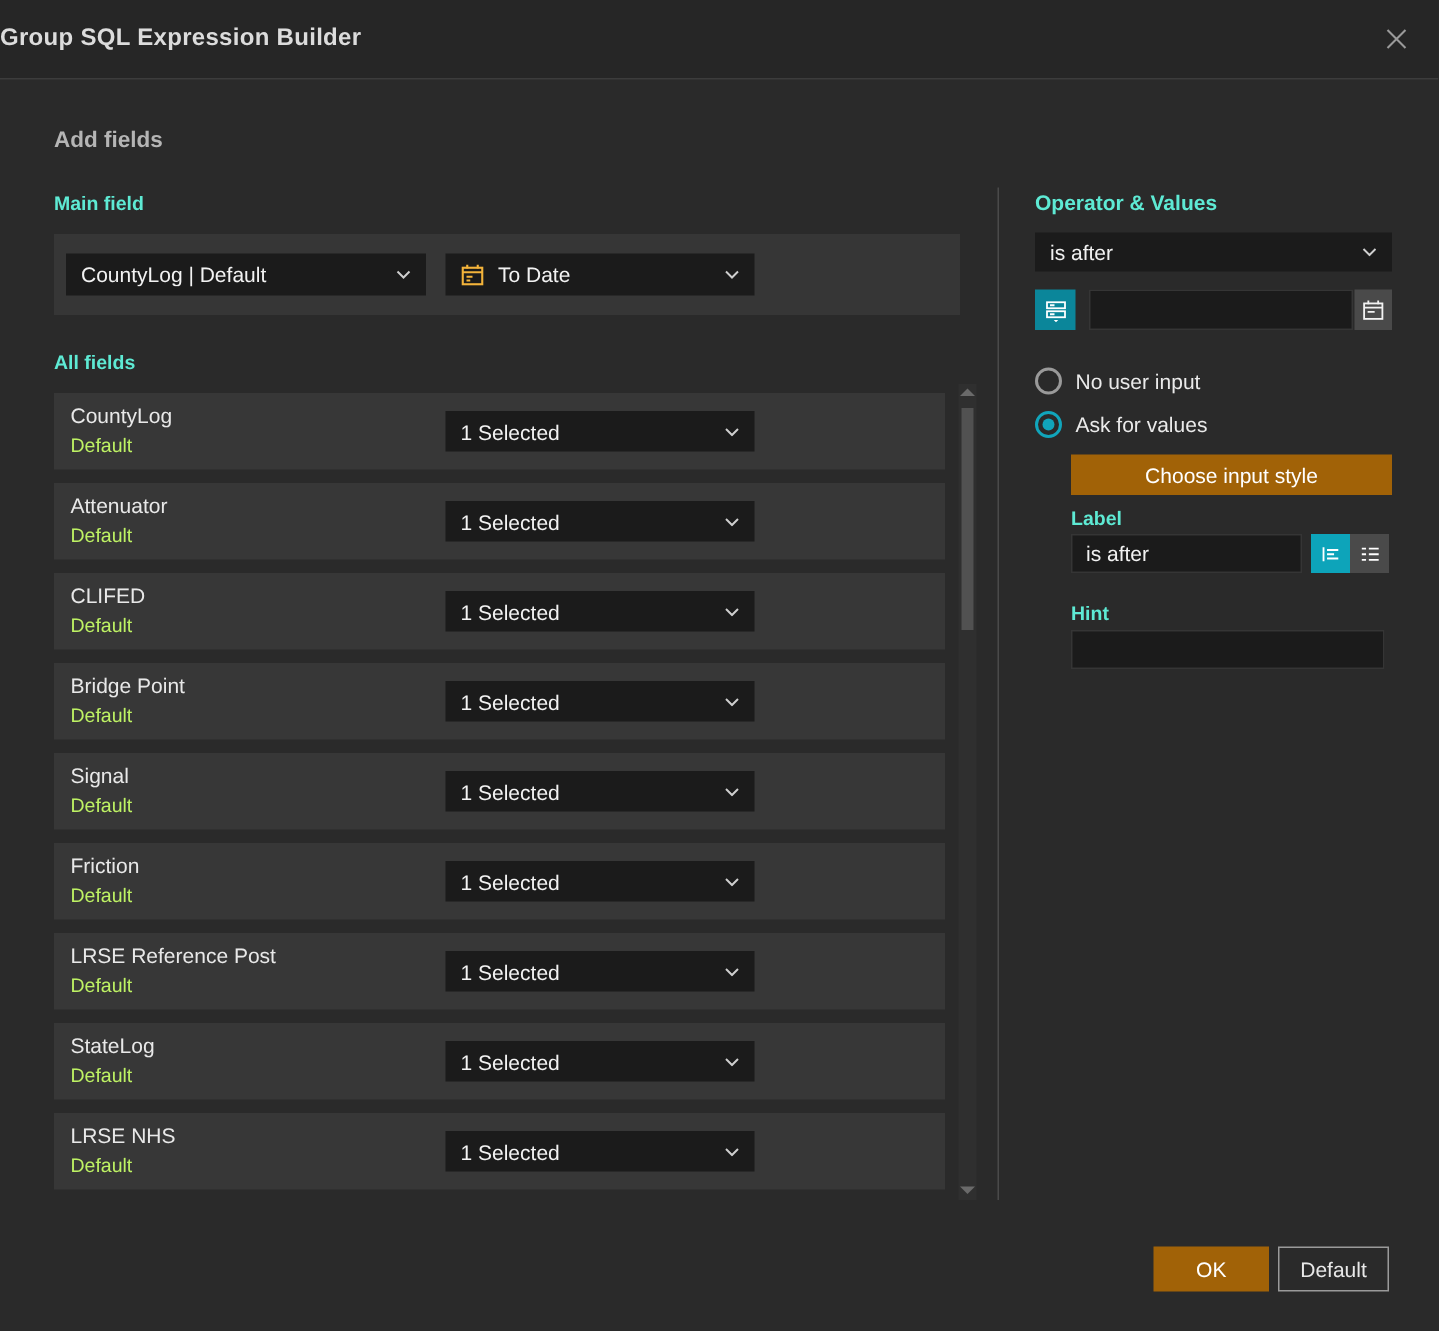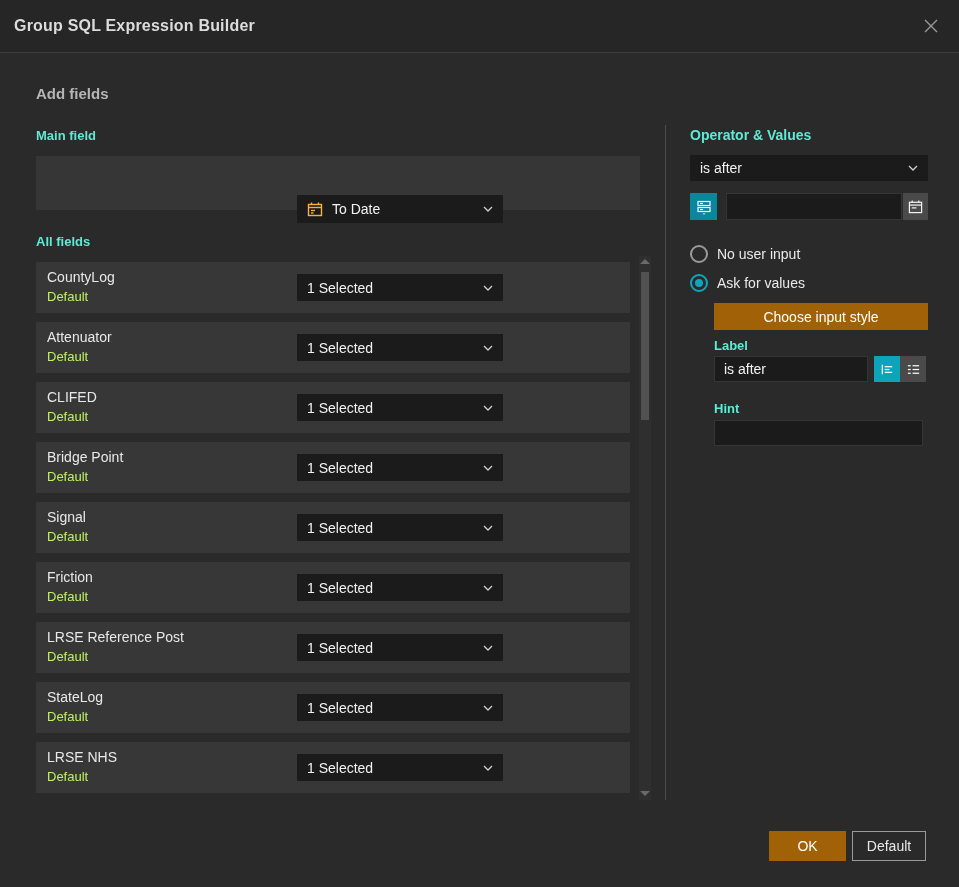--- a/index.html
+++ b/index.html
@@ -9,21 +9,21 @@
     font-family:"Liberation Sans", sans-serif;
     -webkit-font-smoothing:antialiased;
   }
   .abs{position:absolute;}
 
   
   .titlebar{
     left:0;top:0;width:959px;height:52px;background:#262626;
     border-bottom:1px solid #3c3c3c;display:flex;align-items:center;
   }
-  .titlebar .title{margin-left:14px;font-size:16px;font-weight:bold;color:#dcdcdc;letter-spacing:.2px;}
+  .titlebar .title{font-size:16px;font-weight:bold;color:#dcdcdc;letter-spacing:.2px;}
   .close-btn{position:absolute;right:12px;top:10px;width:32px;height:32px;display:flex;align-items:center;justify-content:center;cursor:pointer;}
 
   
   .h-strong{font-size:15px;font-weight:bold;color:#b5b5b5;}
   .h-sub{font-size:13px;font-weight:bold;color:#5eead4;}
 
   
   .select{
     background:#1b1b1b;height:28px;display:flex;align-items:center;
     padding:0 10px;box-sizing:border-box;color:#f2f2f2;font-size:14px;cursor:pointer;
@@ -90,21 +90,29 @@
 <div class="close-btn">
   <svg width="18" height="18" viewBox="0 0 18 18">
     <path d="M3 3 L15 15 M15 3 L3 15" stroke="#9a9a9a" stroke-width="1.4" fill="none"></path>
   </svg>
 </div>
 
 <div class="abs h-strong" style="left:36px;top:85px;">Add fields</div>
 <div class="abs h-sub" style="left:36px;top:128px;">Main field</div>
 
 <div class="abs main-panel">
-  <div class="select abs" style="left:261px;top:13px;width:206px;margin-top:26px;">
+  <div class="select abs" style="left:8px;top:13px;width:240px;">
+    <span class="sel-left">
+      <span>CountyLog | Default</span>
+    </span>
+    <svg class="chev" width="10" height="6" viewBox="0 0 10 6">
+      <path d="M1 1 L5 5 L9 1" stroke="#cfcfcf" stroke-width="1.3" fill="none"></path>
+    </svg>
+  </div>
+  <div class="select abs" style="left:261px;top:13px;width:206px;">
     <span class="sel-left">
       <svg width="16" height="16" viewBox="0 0 16 16">
         <rect x="1.5" y="3.5" width="13" height="11" fill="none" stroke="#f4b43b" stroke-width="1.4"></rect>
         <line x1="1.5" y1="6.5" x2="14.5" y2="6.5" stroke="#f4b43b" stroke-width="1.4"></line>
         <line x1="4.5" y1="1.5" x2="4.5" y2="4" stroke="#f4b43b" stroke-width="1.4"></line>
         <line x1="11.5" y1="1.5" x2="11.5" y2="4" stroke="#f4b43b" stroke-width="1.4"></line>
         <line x1="4" y1="9.5" x2="8" y2="9.5" stroke="#f4b43b" stroke-width="1.4"></line>
         <line x1="4" y1="12" x2="6.5" y2="12" stroke="#f4b43b" stroke-width="1.4"></line>
       </svg>
       <span>To Date</span>

